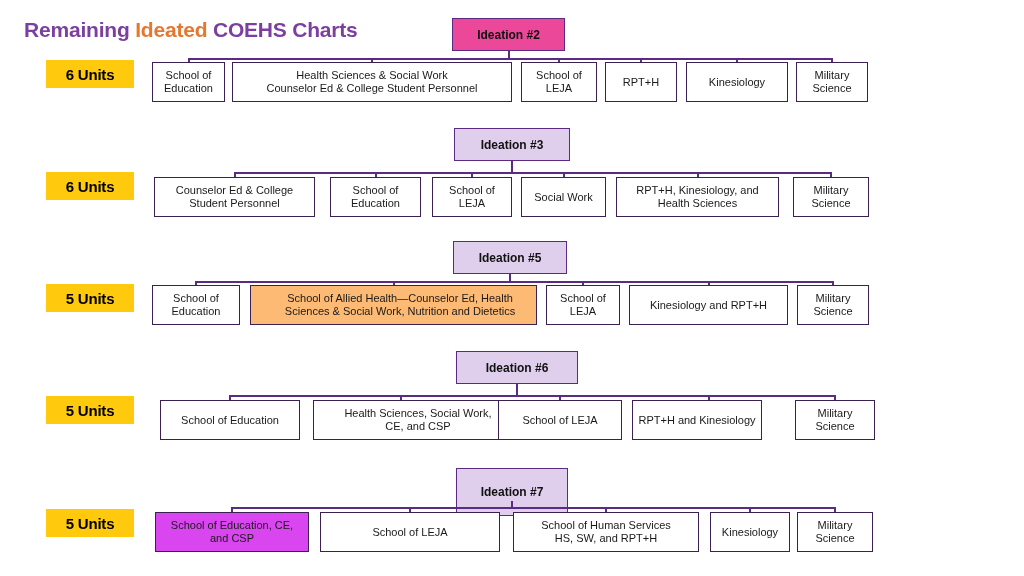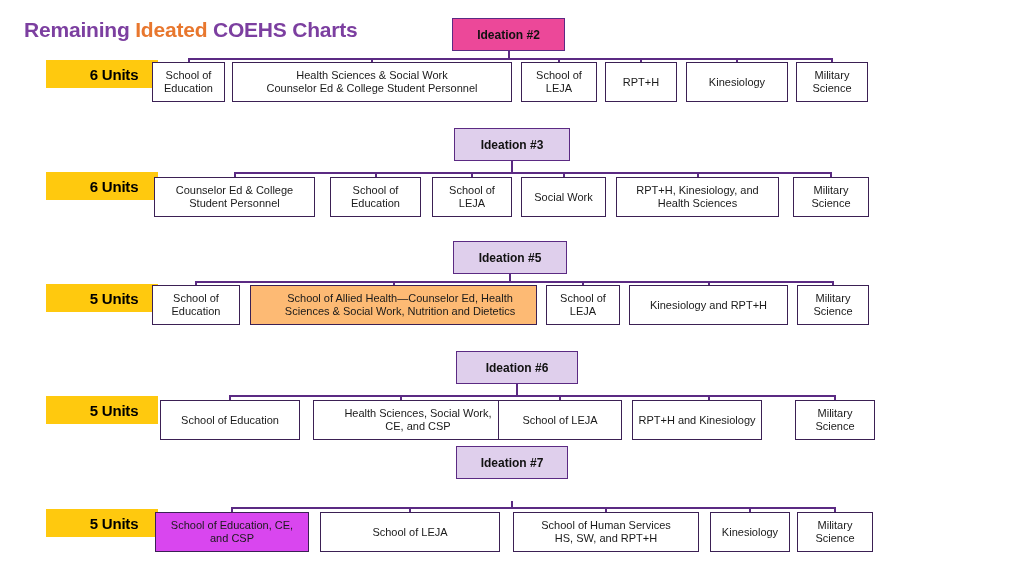--- a/index.html
+++ b/index.html
@@ -40,21 +40,20 @@
     width: 88px;
     height: 28px;
     background: #FFC90E;
     color: #000000;
     font-size: 15px;
     font-weight: bold;
     display: flex;
     align-items: center;
     justify-content: center;
     letter-spacing: -0.2px;
-    padding-left: 24px;
   }
 
   
   .ideation-box {
     position: absolute;
     height: 33px;
     background: #DFCFEC;
     border: 1.6px solid #5B2A83;
     display: flex;
     align-items: center;
@@ -264,21 +263,21 @@
       <div class="conn conn-v" style="left: 834px; top: 395px; height: 5px; background: rgb(91, 42, 131);"></div>
       <div class="unit-box" style="left: 795px; top: 400px; width: 80px; height: 40px; border-color: rgb(59, 32, 84); background: rgb(255, 255, 255);">
         <div>
           <span>Military</span>
           <span>Science</span>
         </div>
       </div>
     </div>
     <div class="chart-row" style="top: 0px;">
       <div class="units-badge" style="left: 46px; top: 509px; width: 88px; height: 28px; background: rgb(255, 201, 14); color: rgb(0, 0, 0);">5 Units</div>
-      <div class="ideation-box" style="left: 456px; top: 446px; width: 112px; height: 33px; background: rgb(223, 207, 236); border-color: rgb(91, 42, 131);">Ideation #7</div>
+      <div class="ideation-box" style="left: 456px; top: 468px; width: 112px; height: 48px; background: rgb(223, 207, 236); border-color: rgb(91, 42, 131);">Ideation #7</div>
       <div class="conn conn-v" style="left: 511px; top: 501px; height: 6px; background: rgb(91, 42, 131);"></div>
       <div class="conn conn-h" style="left: 231px; top: 507px; width: 605px; background: rgb(91, 42, 131);"></div>
       <div class="conn conn-v" style="left: 231px; top: 507px; height: 5px; background: rgb(91, 42, 131);"></div>
       <div class="unit-box" style="left: 155px; top: 512px; width: 154px; height: 40px; border-color: rgb(59, 32, 84); background: #d946ef;">
         <div>
           <span>School of Education, CE,</span>
           <span>and CSP</span>
         </div>
       </div>
       <div class="conn conn-v" style="left: 409px; top: 507px; height: 5px; background: rgb(91, 42, 131);"></div>

